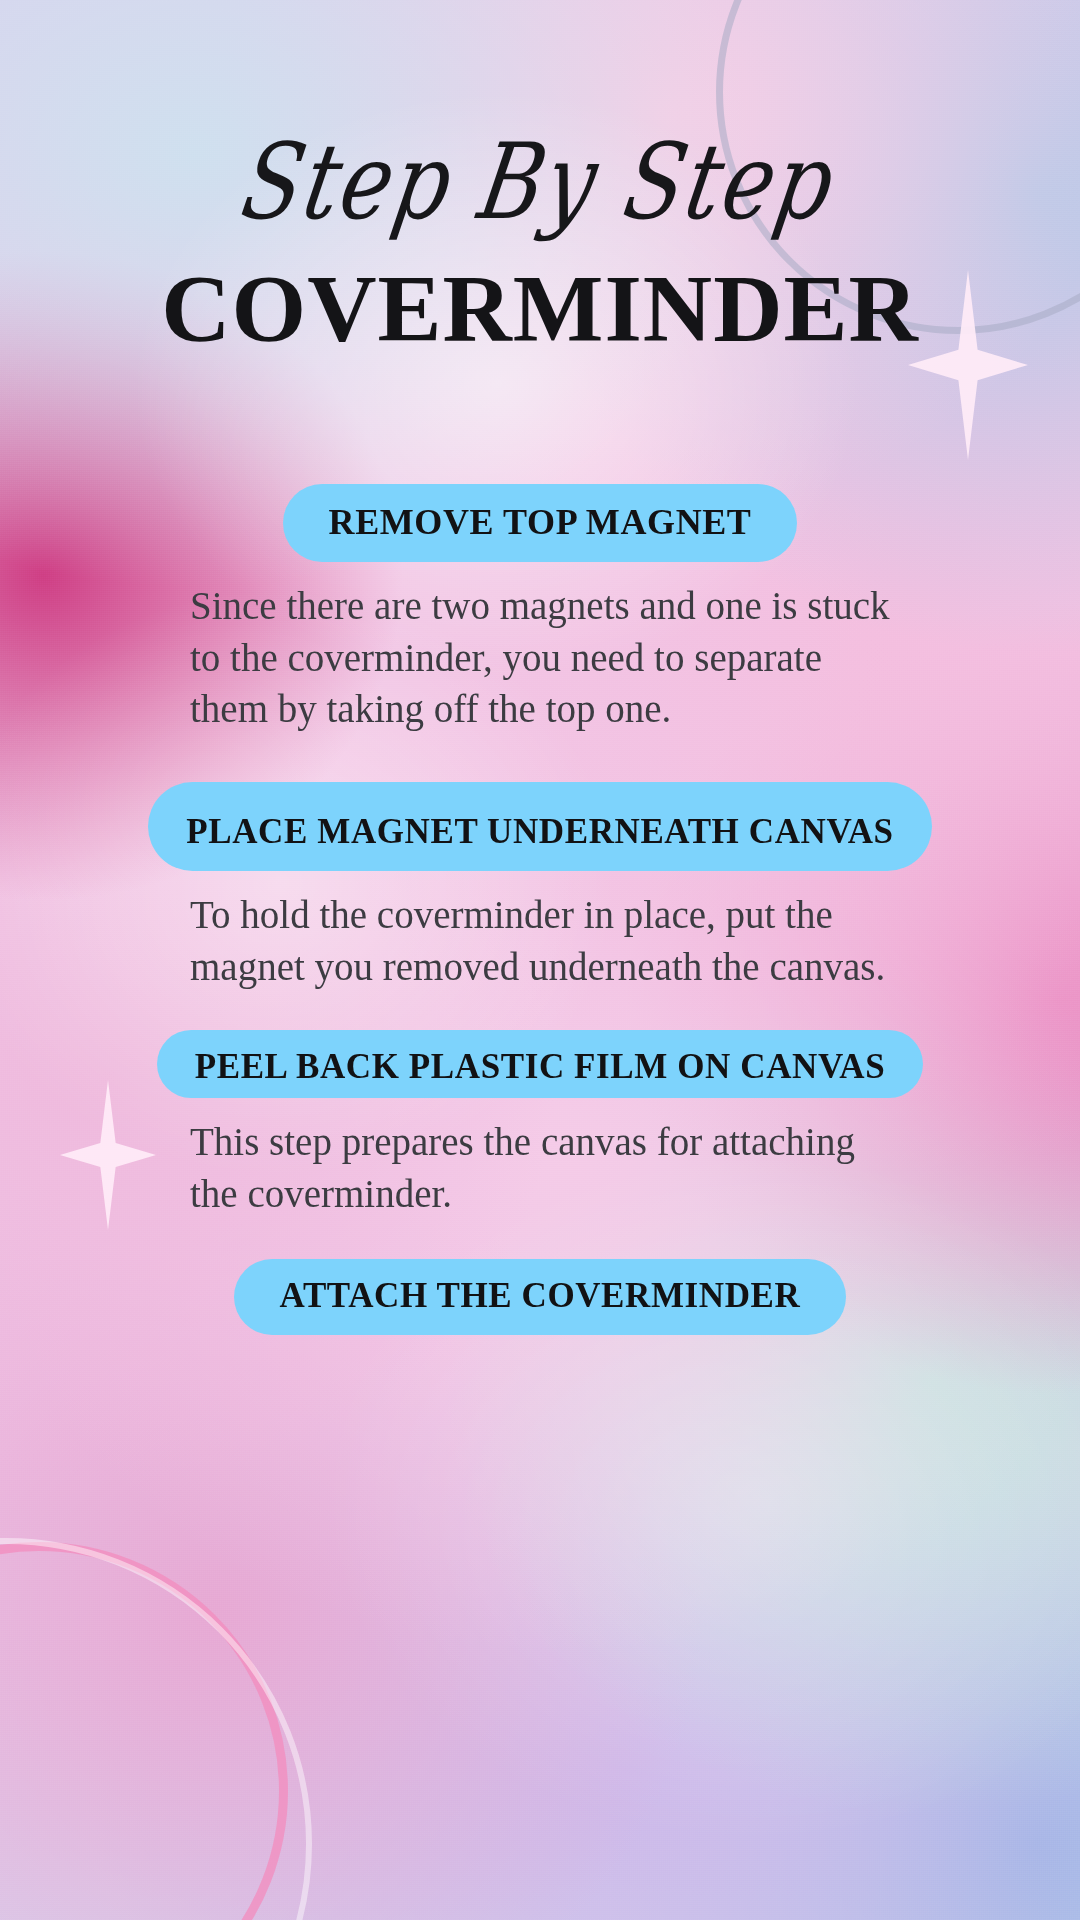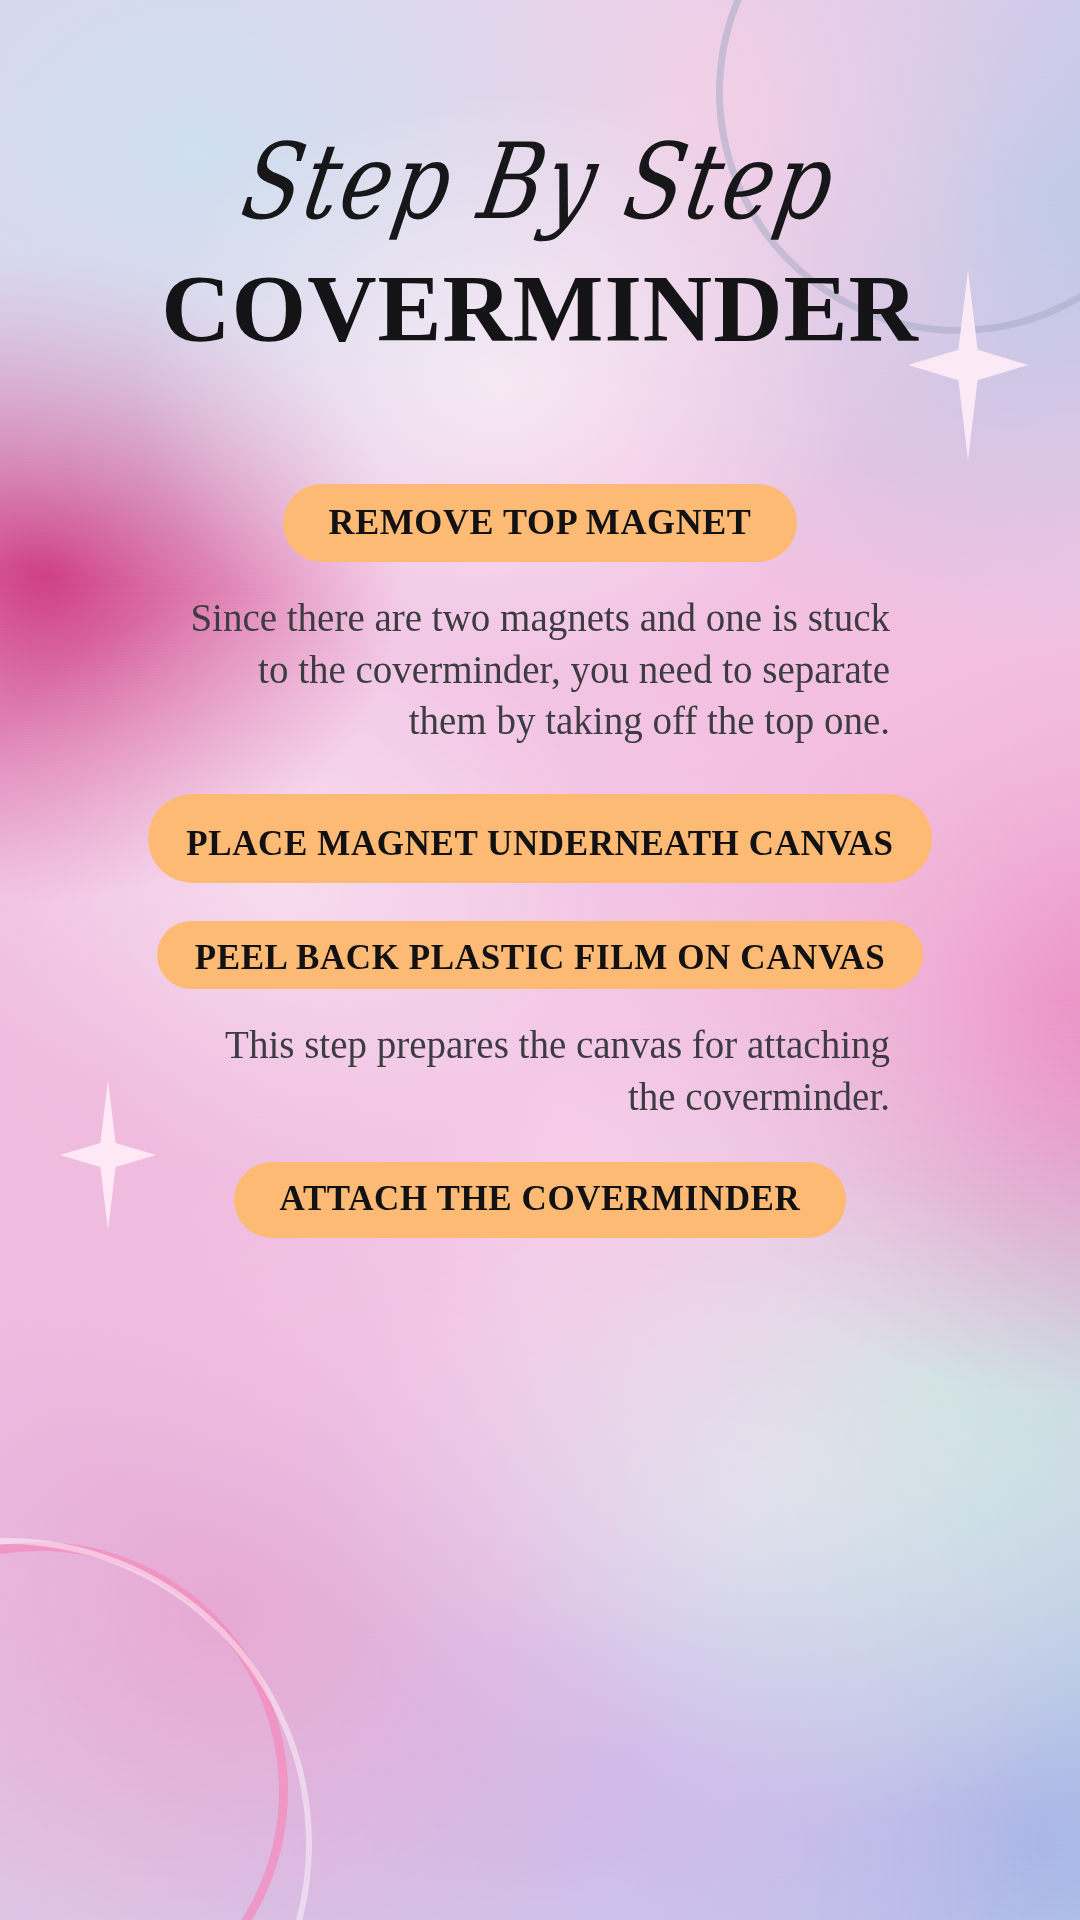--- a/index.html
+++ b/index.html
@@ -131,36 +131,36 @@
     margin-top: 60px;
     display: flex;
     flex-direction: column;
     align-items: center;
   }
 
   .step { width: 100%; display: flex; flex-direction: column; align-items: center; }
 
   .pill {
     display: inline-block;
-    background: #fdba74;
+    background: #7dd3fc;
     border-radius: 999px;
     color: #121214;
     font-family: "Liberation Serif", serif;
     font-weight: 700;
     font-size: 35px;
     letter-spacing: .6px;
     text-transform: uppercase;
     padding: 17px 46px 19px;
     white-space: nowrap;
   }
 
   .desc {
-    margin: 30px 0 0;
+    margin: 18px 0 0;
     max-width: 700px;
-    text-align: right;
+    text-align: left;
     color: #3c3c42;
     font-family: "Liberation Serif", serif;
     font-size: 39px;
     line-height: 1.32;
   }
 
   .step-1 .pill { font-size: 36px; }
   .step-2 { margin-top: 48px; }
   .step-2 .pill { font-size: 35px; padding: 30px 38px 19px; }
   .step-3 { margin-top: 38px; }
@@ -194,20 +194,21 @@
 
     <div class="steps">
 
       <div class="step step-1">
         <div class="pill">REMOVE TOP MAGNET</div>
         <p class="desc">Since there are two magnets and one is stuck to the coverminder, you need to separate them by taking off the top one.</p>
       </div>
 
       <div class="step step-2">
         <div class="pill">PLACE MAGNET UNDERNEATH CANVAS</div>
+        <p class="desc">To hold the coverminder in place, put the magnet you removed underneath the canvas.</p>
       </div>
 
       <div class="step step-3">
         <div class="pill">PEEL BACK PLASTIC FILM ON CANVAS</div>
         <p class="desc">This step prepares the canvas for attaching the coverminder.</p>
       </div>
 
       <div class="step step-4">
         <div class="pill">ATTACH THE COVERMINDER</div>
       </div>

